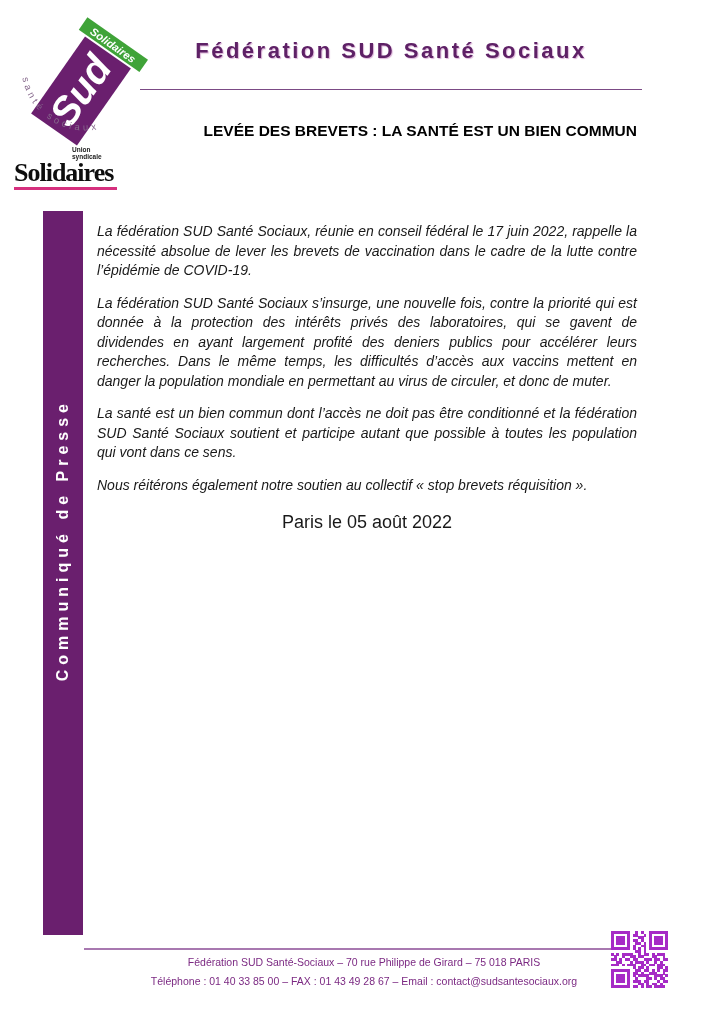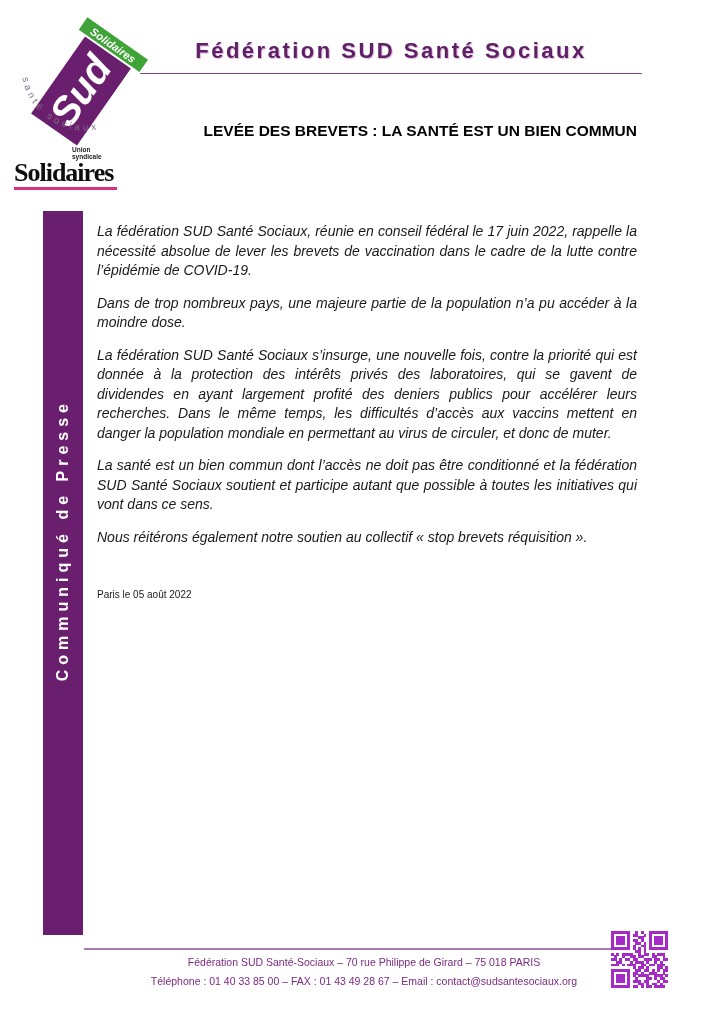--- a/index.html
+++ b/index.html
@@ -17,21 +17,21 @@
   }
   .solidaires-wordmark{
     font-family:"Liberation Serif", serif;font-weight:bold;font-size:26px;
     letter-spacing:-1px;color:#0d0d0d;line-height:26px;
   }
   .solidaires-underline{height:3px;background:var(--pink,#d6307e);margin-top:1px;width:103px;}
   
   .doc-title{
     position:absolute;left:140px;top:38px;width:502px;text-align:center;
     font-size:22px;letter-spacing:2.5px;color:var(--title_purple,#5e2166);
-    padding-bottom:9px;border-bottom:1.5px solid #7b4a85;
+    padding-bottom:25px;border-bottom:1.5px solid #7b4a85;
     text-shadow:1px 1px 1px #dcb3d8;
     font-weight:bold;
   }
   
   .headline{
     position:absolute;left:97px;top:122px;width:540px;text-align:right;
     font-size:15.5px;font-weight:bold;color:#000;
   }
   
   .vbar{
@@ -43,21 +43,21 @@
     writing-mode:vertical-rl;transform:rotate(180deg);
     color:#ffffff;font-weight:bold;font-size:16px;letter-spacing:5px;
     white-space:nowrap;margin-bottom:66px;
   }
   
   .content{
     position:absolute;left:97px;top:222px;width:540px;
     font-size:14px;line-height:19.5px;text-align:justify;
   }
   .content p{margin:0 0 13px 0;font-style:italic;}
-  .date-line{text-align:left;margin-top:38px;font-size:10px;}
+  .date-line{text-align:center;margin-top:18px;font-size:18px;}
   
   .footer-rule{
     position:absolute;left:84px;top:948px;width:533px;height:0;
     border-top:2px solid #a878b0;
   }
   .footer{
     position:absolute;left:84px;top:953px;width:560px;text-align:center;
     font-size:10.5px;font-weight:normal;color:var(--footer_purple,#7b2982);
     line-height:19px;
   }
@@ -90,23 +90,22 @@
 <div class="doc-title">Fédération SUD Santé Sociaux</div>
 
 <div class="headline">LEVÉE DES BREVETS : LA SANTÉ EST UN BIEN COMMUN</div>
 
 <div class="vbar">
   <span class="vbar-label">Communiqué de Presse</span>
 </div>
 
 <div class="content">
   <p>La fédération SUD Santé Sociaux, réunie en conseil fédéral le 17 juin 2022, rappelle la nécessité absolue de lever les brevets de vaccination dans le cadre de la lutte contre l’épidémie de COVID-19.</p>
-  <p>Dans de trop nombreux pays, une majeure partie de la population n’a pu accéder à la moindre dose.</p>
   <p>La fédération SUD Santé Sociaux s’insurge, une nouvelle fois, contre la priorité qui est donnée à la protection des intérêts privés des laboratoires, qui se gavent de dividendes en ayant largement profité des deniers publics pour accélérer leurs recherches. Dans le même temps, les difficultés d’accès aux vaccins mettent en danger la population mondiale en permettant au virus de circuler, et donc de muter.</p>
-  <p>La santé est un bien commun dont l’accès ne doit pas être conditionné et la fédération SUD Santé Sociaux soutient et participe autant que possible à toutes les initiatives qui vont dans ce sens.</p>
+  <p>La santé est un bien commun dont l’accès ne doit pas être conditionné et la fédération SUD Santé Sociaux soutient et participe autant que possible à toutes les population qui vont dans ce sens.</p>
   <p>Nous réitérons également notre soutien au collectif « stop brevets réquisition ».</p>
   <div class="date-line">Paris le 05 août 2022</div>
 </div>
 
 <div class="footer-rule"></div>
 <div class="footer">
   <div>Fédération SUD Santé-Sociaux – 70 rue Philippe de Girard – 75 018 PARIS</div>
   <div>Téléphone : 01 40 33 85 00 – FAX : 01 43 49 28 67 – Email : contact@sudsantesociaux.org</div>
 </div>
 <svg class="qr" id="qr-svg" viewBox="0 0 21 21" shape-rendering="crispEdges">

